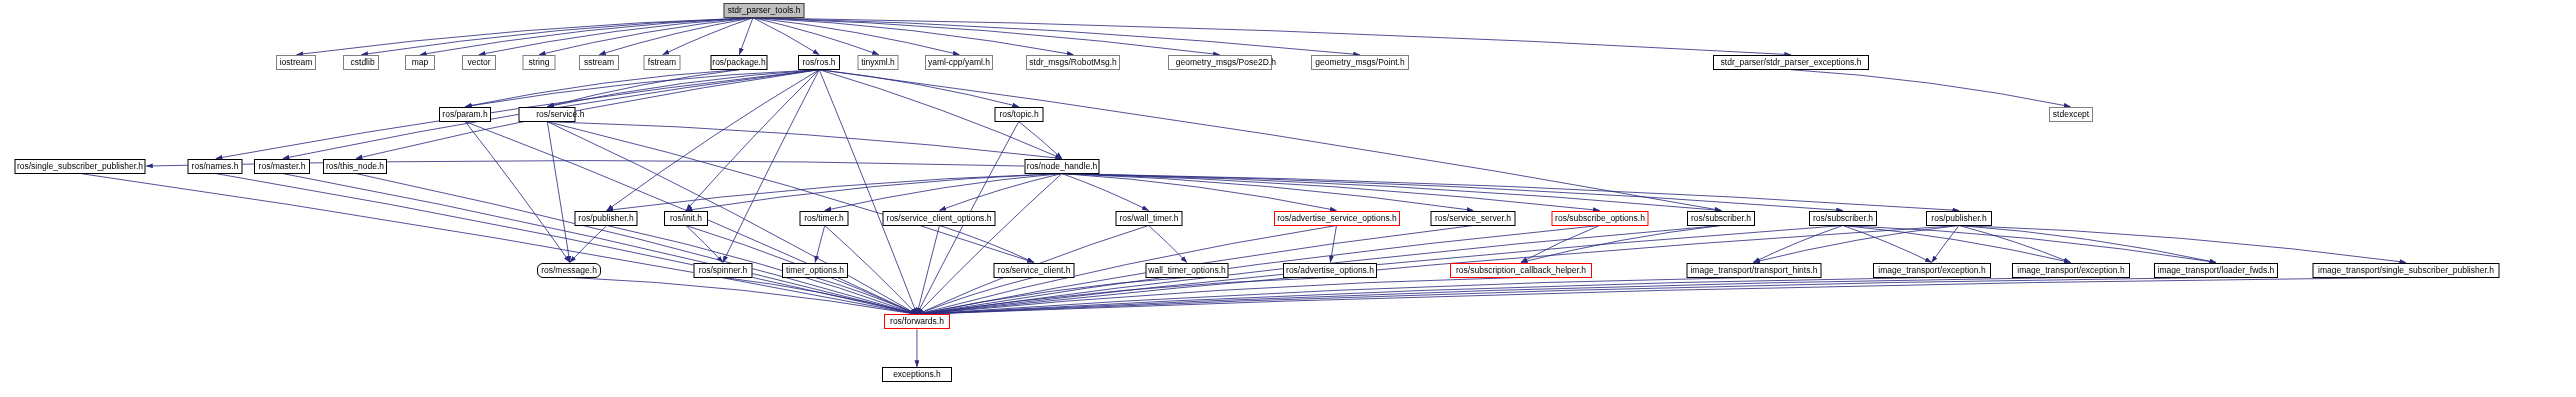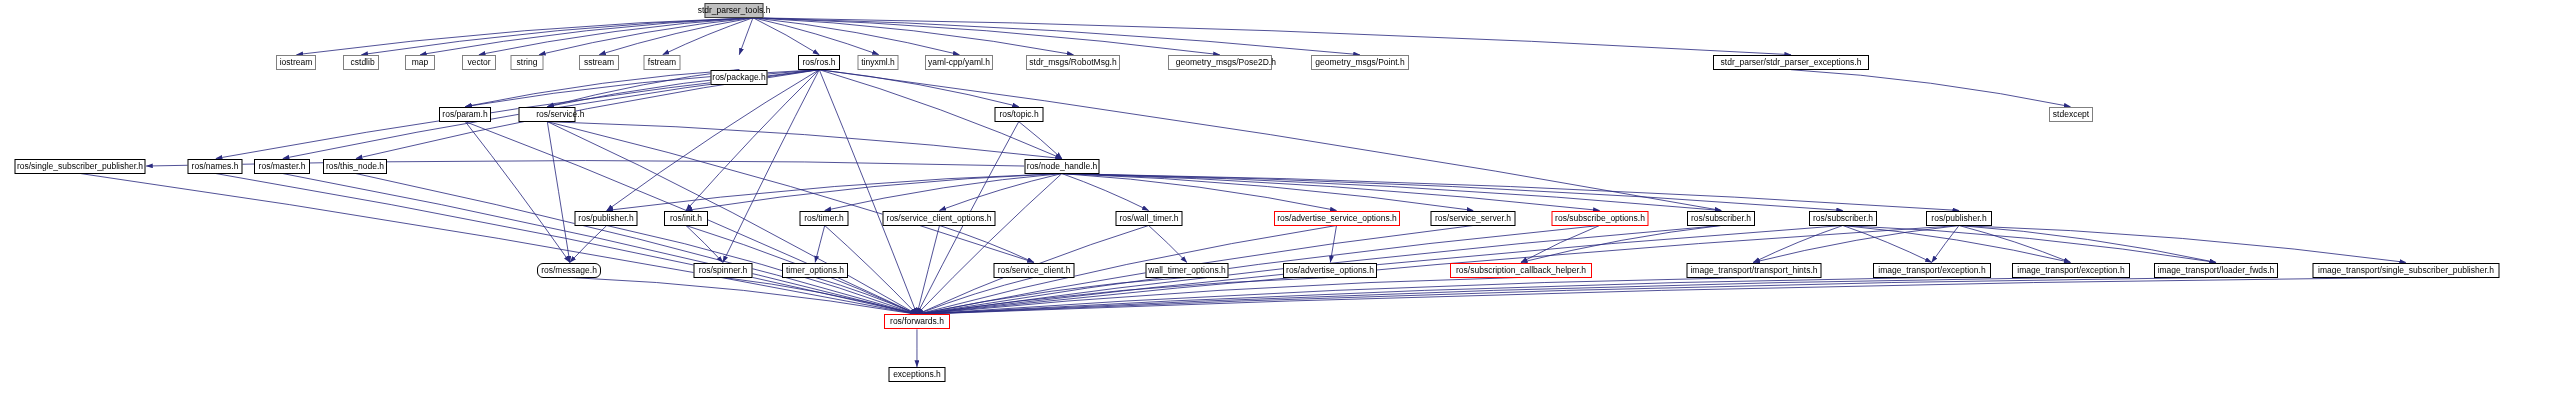--- a/index.html
+++ b/index.html
@@ -158,45 +158,45 @@
         <path d="M2696,330 Q2630.5,352.415 2565,384" fill="none" stroke="#2a2a7f" stroke-width="1.2" marker-end="url(#arrow)"></path>
         <path d="M2696,330 Q2761,352.45 2826,384" fill="none" stroke="#2a2a7f" stroke-width="1.2" marker-end="url(#arrow)"></path>
         <path d="M2696,330 Q2862.5,345.345 3029,384" fill="none" stroke="#2a2a7f" stroke-width="1.2" marker-end="url(#arrow)"></path>
         <path d="M2696,330 Q2969,341 3242,384" fill="none" stroke="#2a2a7f" stroke-width="1.2" marker-end="url(#arrow)"></path>
         <path d="M2518,330 Q2371.5,346.745 2225,384" fill="none" stroke="#2a2a7f" stroke-width="1.2" marker-end="url(#arrow)"></path>
         <path d="M1081,102 Q880.5,114.965 680,156" fill="none" stroke="#2a2a7f" stroke-width="1.2" marker-end="url(#arrow)"></path>
         <path d="M1081,102 Q940.5,119.16499999999999 800,156" fill="none" stroke="#2a2a7f" stroke-width="1.2" marker-end="url(#arrow)"></path>
       </g>
   </svg>
   <div id="nodes">
-      <div class="node root" style="left: 734px; top: 2.7px; width: 59px;">
+      <div class="node root" style="left: 764px; top: 2.7px; width: 81px;">
         <span class="lbl">stdr_parser_tools.h</span>
       </div>
       <div class="node " style="left: 296px; top: 55px; width: 40px;">
         <span class="lbl">iostream</span>
       </div>
       <div class="node " style="left: 361px; top: 55px; width: 36px; justify-content: flex-end;">
         <span class="lbl">cstdlib</span>
       </div>
       <div class="node " style="left: 420px; top: 55px; width: 30px;">
         <span class="lbl">map</span>
       </div>
       <div class="node " style="left: 479px; top: 55px; width: 34px;">
         <span class="lbl">vector</span>
       </div>
-      <div class="node " style="left: 527px; top: 55px; width: 33px;">
+      <div class="node " style="left: 539px; top: 55px; width: 33px;">
         <span class="lbl">string</span>
       </div>
       <div class="node " style="left: 599px; top: 55px; width: 40px;">
         <span class="lbl">sstream</span>
       </div>
       <div class="node " style="left: 662px; top: 55px; width: 37px;">
         <span class="lbl">fstream</span>
       </div>
-      <div class="node strong" style="left: 739px; top: 55px; width: 57px; margin-top: 15px;">
+      <div class="node strong" style="left: 739px; top: 55px; width: 57px;">
         <span class="lbl">ros/package.h</span>
       </div>
       <div class="node strong" style="left: 819px; top: 55px; width: 42px;">
         <span class="lbl">ros/ros.h</span>
       </div>
       <div class="node " style="left: 878px; top: 55px; width: 41px;">
         <span class="lbl">tinyxml.h</span>
       </div>
       <div class="node " style="left: 959px; top: 55px; width: 68px;">
         <span class="lbl">yaml-cpp/yaml.h</span>
@@ -305,18 +305,18 @@
       </div>
       <div class="node strong" style="left: 2216px; top: 263px; width: 124px;">
         <span class="lbl">image_transport/loader_fwds.h</span>
       </div>
       <div class="node strong" style="left: 2406px; top: 263px; width: 187px;">
         <span class="lbl">image_transport/single_subscriber_publisher.h</span>
       </div>
       <div class="node highlight" style="left: 917px; top: 314px; width: 66px;">
         <span class="lbl">ros/forwards.h</span>
       </div>
-      <div class="node strong" style="left: 917px; top: 367px; width: 57px;">
+      <div class="node strong" style="left: 917px; top: 367px; width: 70px;">
         <span class="lbl">exceptions.h</span>
       </div>
     </div>
 </div>
 
 
 </body></html>

